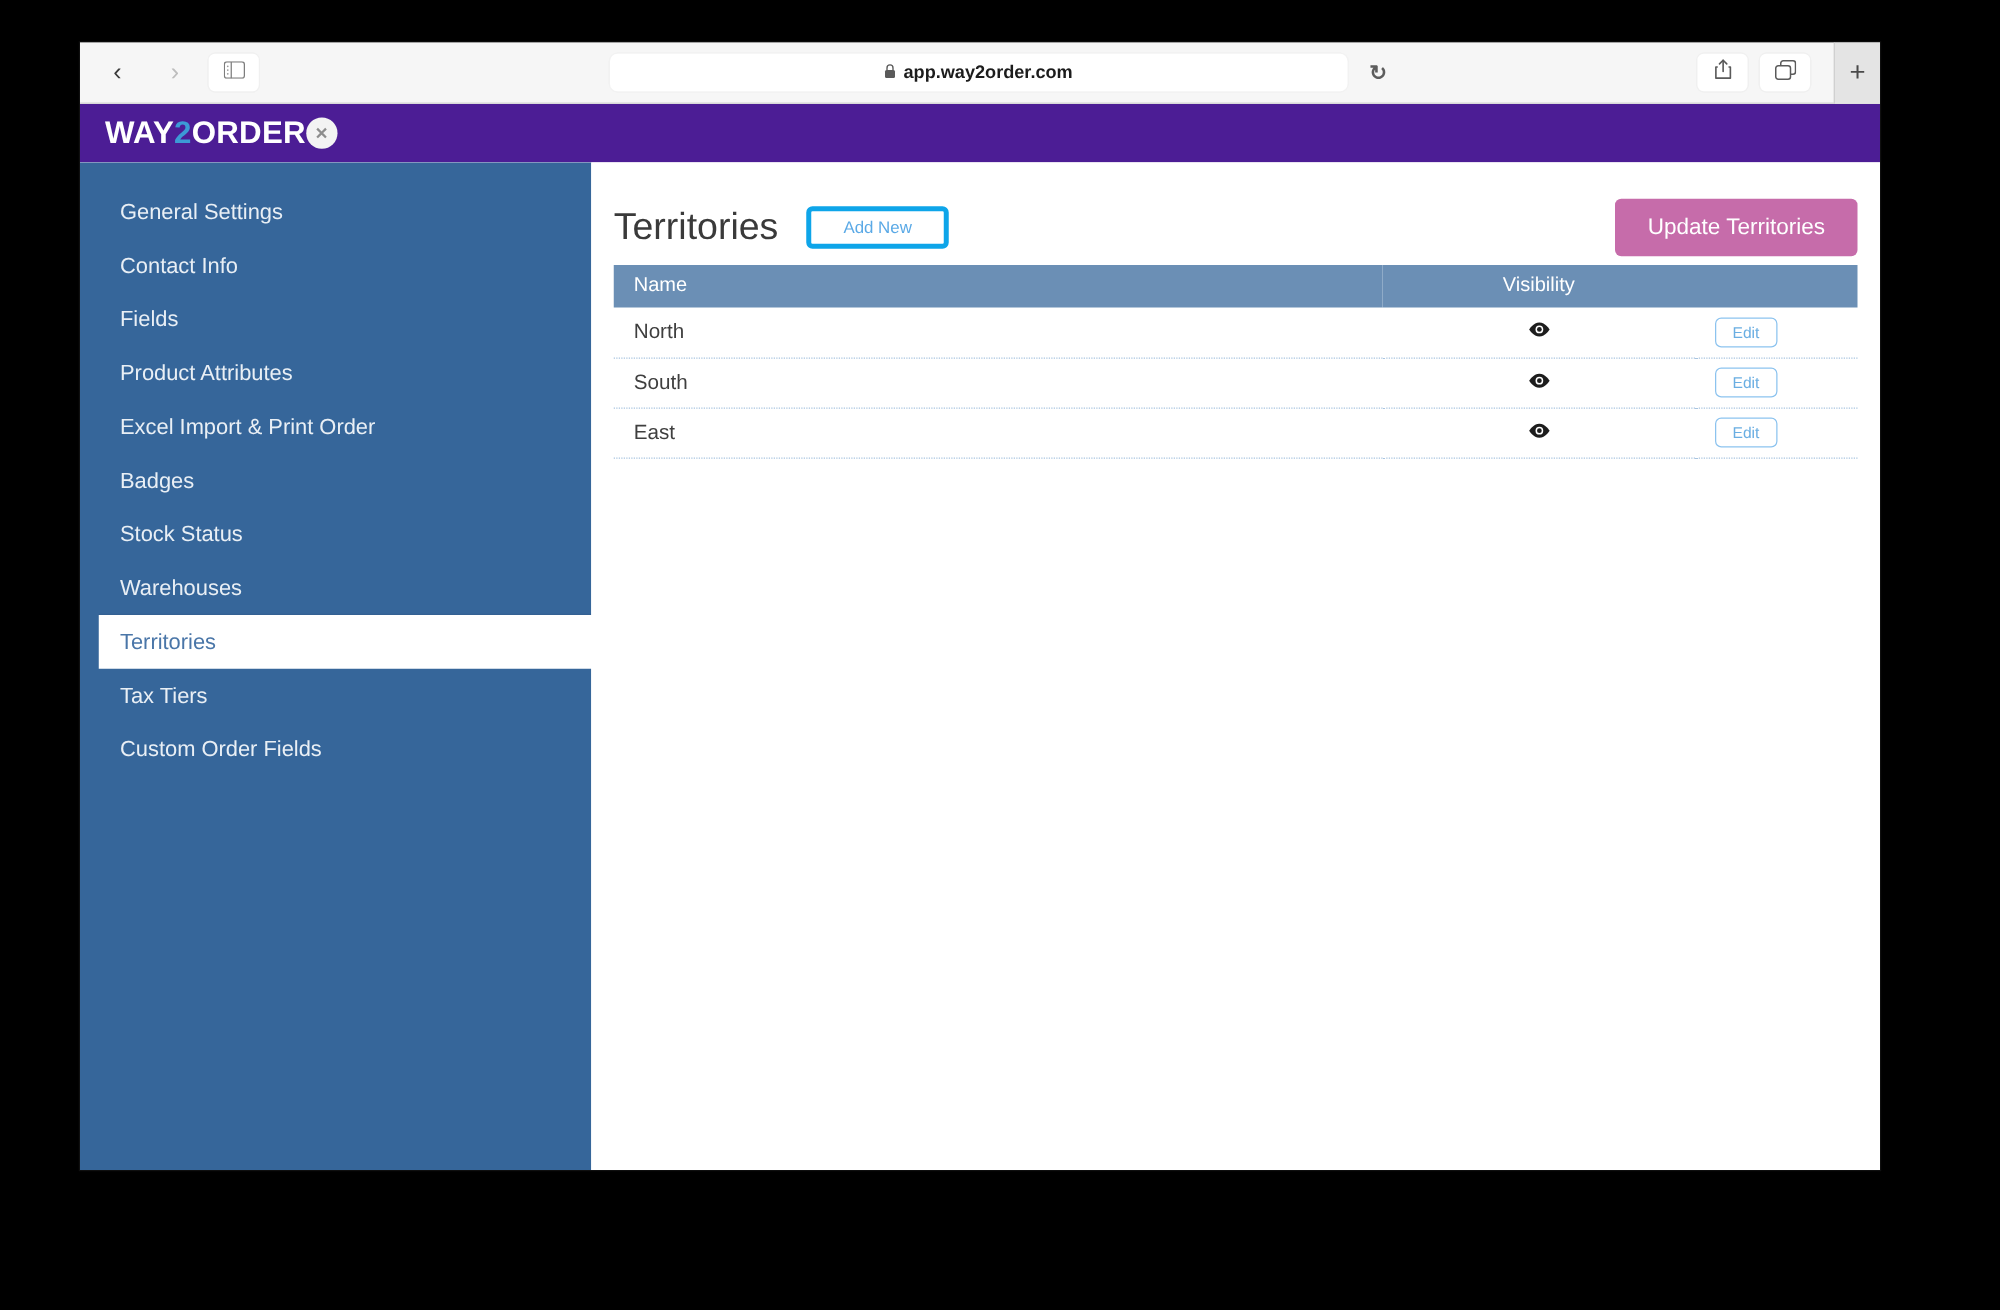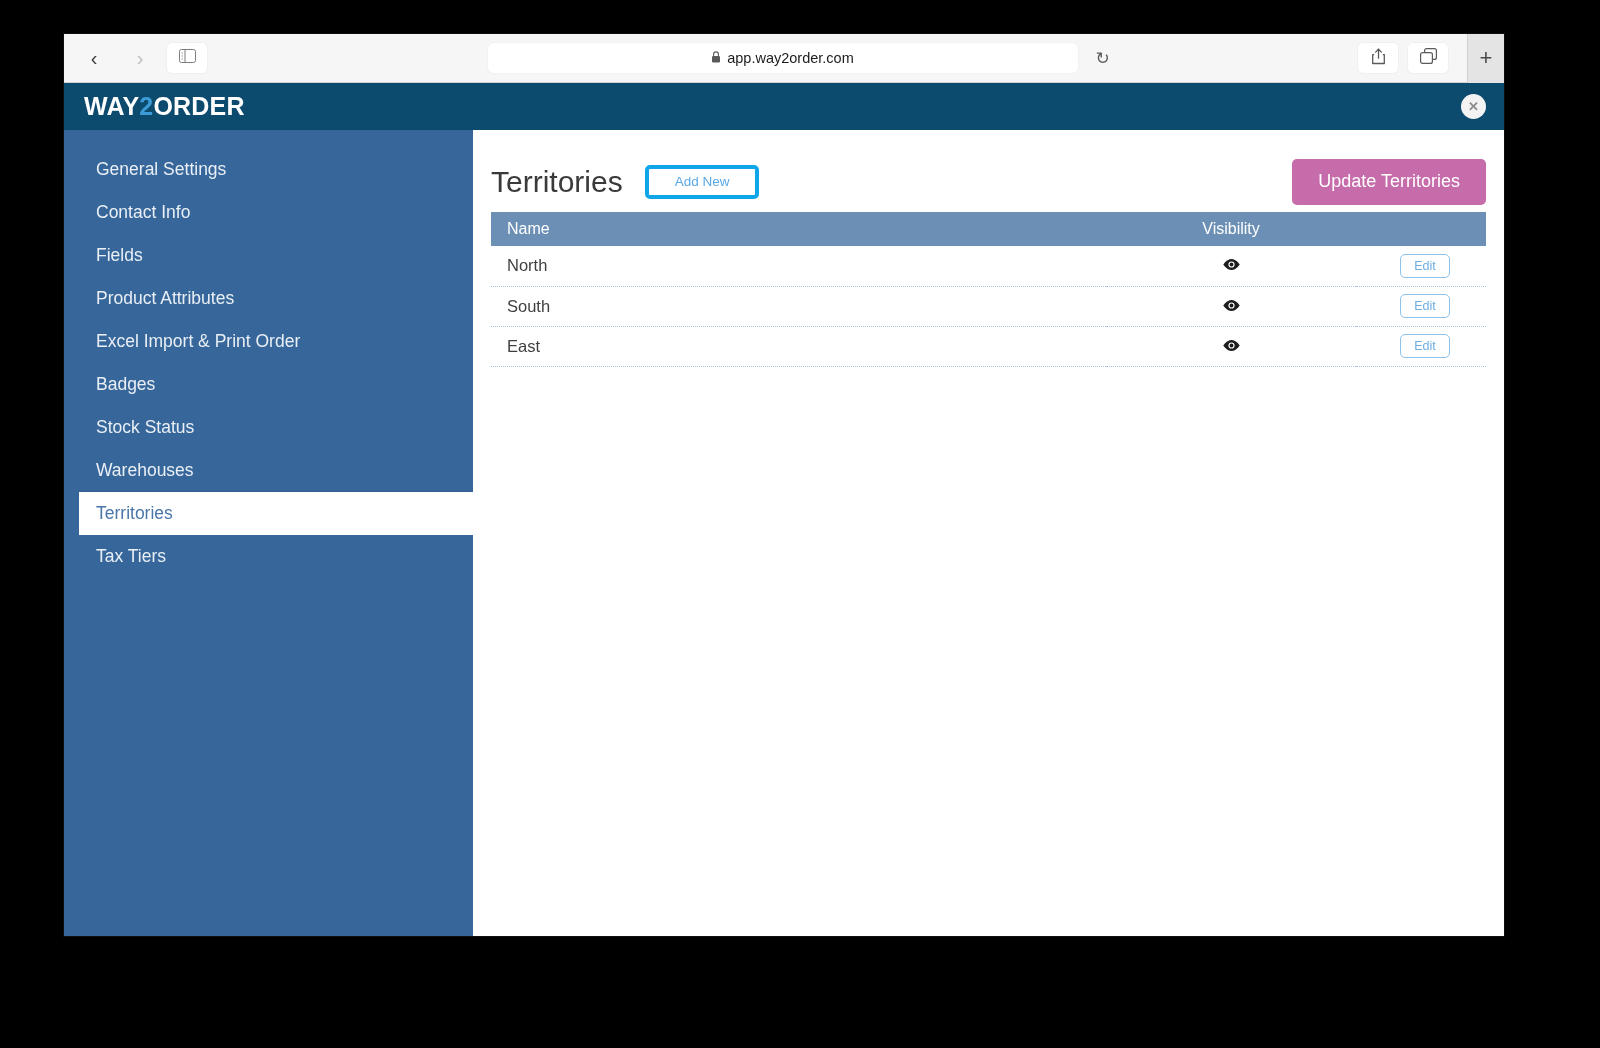--- a/index.html
+++ b/index.html
@@ -69,20 +69,21 @@
     background: #ffffff;
     border-radius: 7px;
     border: 1px solid rgba(0,0,0,0.05);
     display: flex;
     align-items: center;
     justify-content: center;
     gap: 6px;
     font-size: 14.5px;
     color: #1c1c1c;
     position: relative;
+    font-weight: bold;
   }
   .lock-glyph { font-size: 12px; color: #5a5a5a; line-height: 1; }
   .reload-btn {
     position: absolute;
     right: -38px;
     width: 26px; height: 26px;
     display: flex; align-items: center; justify-content: center;
     color: #5d5d5d;
     font-size: 17px;
   }
@@ -102,24 +103,24 @@
     justify-content: center;
     font-size: 22px;
     color: #4a4a4a;
     font-weight: 300;
     margin-left: 10px;
   }
 
   
   .app-header {
     height: 47px;
-    background: #0c4a6e;
-    display: flex;
-    align-items: center;
-    justify-content: space-between;
+    background: #4c1d95;
+    display: flex;
+    align-items: center;
+    justify-content: flex-start;
     padding: 0 18px 0 20px;
     box-sizing: border-box;
   }
   .logo {
     font-size: 25px;
     font-weight: 700;
     letter-spacing: 0.2px;
     color: #ffffff;
     font-family: "Liberation Sans", sans-serif;
   }
@@ -229,21 +230,21 @@
   .tbl tbody td {
     height: 40px;
     font-size: 16.5px;
     color: #3f3f3f;
     padding: 0 16px;
     box-sizing: border-box;
     border-bottom: 1px dotted #a8c4e0;
     vertical-align: middle;
   }
   .tbl tbody td.c-vis { text-align: center; padding: 0; }
-  .tbl tbody td.c-act { text-align: center; padding-right: 8px; }
+  .tbl tbody td.c-act { text-align: left; padding-right: 8px; }
 
   .eye-icon { display: inline-block; line-height: 0; }
   .edit-btn {
     display: inline-block;
     border: 1px solid #8cc3ef;
     color: #6aaee2;
     background: #ffffff;
     border-radius: 5px;
     font-size: 12.5px;
     padding: 4px 13px;
@@ -345,20 +346,23 @@
         <span>Stock Status</span>
       </div>
       <div class="nav-item">
         <span>Warehouses</span>
       </div>
       <div class="nav-item active">
         <span>Territories</span>
       </div>
       <div class="nav-item">
         <span>Tax Tiers</span>
+      </div>
+      <div class="nav-item">
+        <span>Custom Order Fields</span>
       </div>
     </div>
 
     <div class="content">
 
       <div class="page-head">
         <div class="page-title">Territories</div>
         <button class="addnew-btn">Add New</button>
         <div class="head-spacer"></div>
         <button class="update-btn">Update Territories</button>

